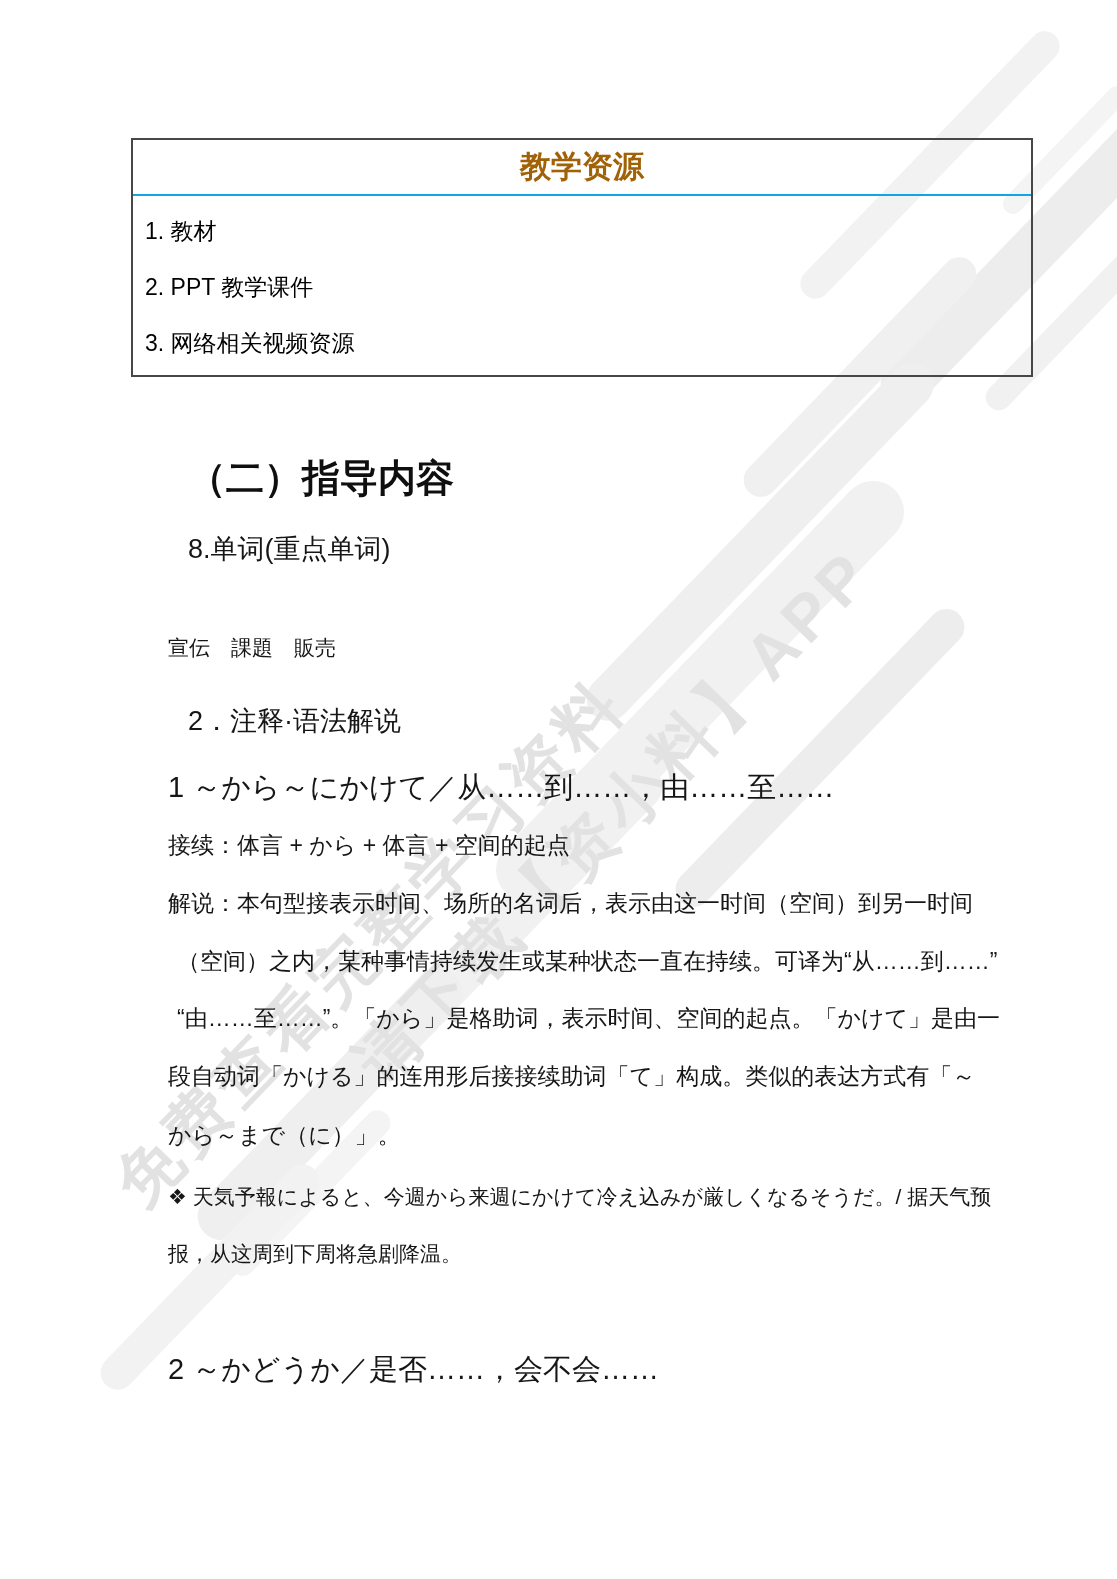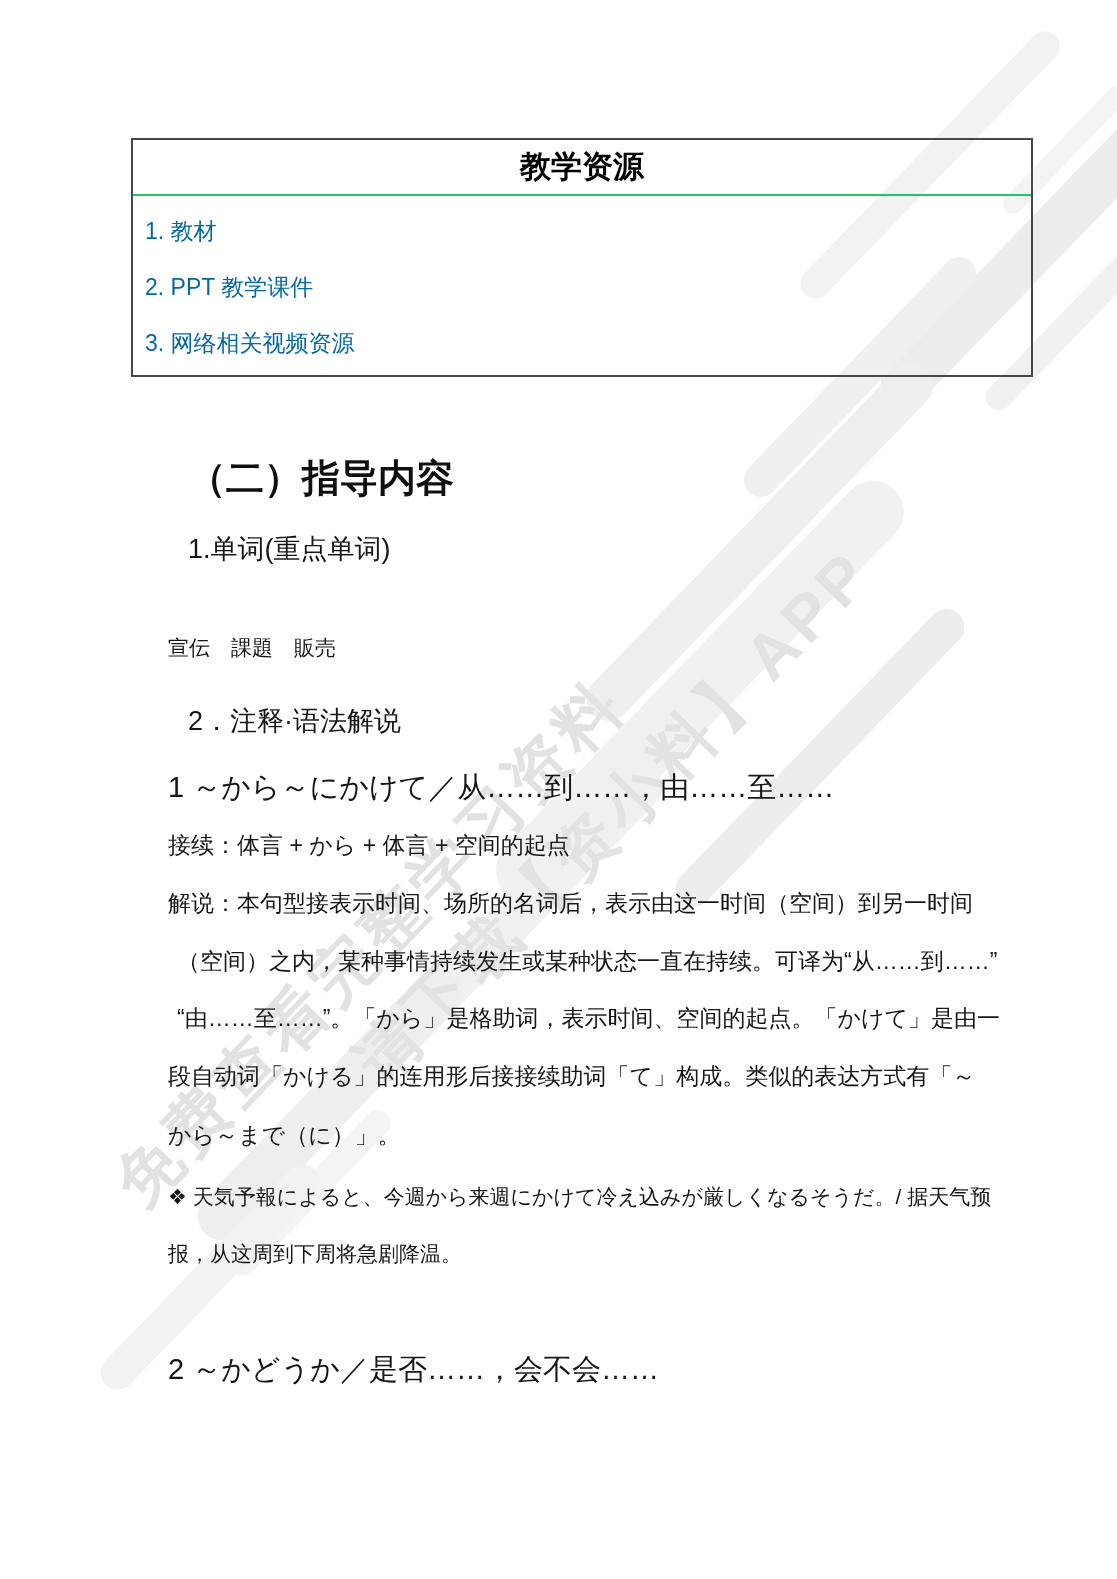--- a/index.html
+++ b/index.html
@@ -49,29 +49,29 @@
     width: 898px;
     border: 2px solid #474747;
     background: transparent;
   }
   .rb-title {
     text-align: center;
     font-size: 31px;
     font-weight: 700;
     line-height: 54px;
     height: 54px;
-    border-bottom: 2px solid #22c55e;
-    color: #000000;
+    border-bottom: 2px solid #0ea5e9;
+    color: #a16207;
   }
   .rb-body { padding: 24px 12px 20px 12px; }
   .rb-item {
     margin: 0 0 33px 0;
     font-size: 23px;
     line-height: 23px;
-    color: #0369a1;
+    color: #000000;
   }
   .rb-item:last-child { margin-bottom: 0; }
 
   .t { position: absolute; white-space: nowrap; left: 168px; color: #161616; }
   .h-main   { left: 188px; font-size: 38px; font-weight: 700; color: #0f0f0f; }
   .h-sub    { left: 188px; font-size: 27px; }
   .g-title  { font-size: 29px; }
   .body-ln  { font-size: 23px; }
   .indent   { left: 177px; }
   .vocab-ln { font-size: 21px; }
@@ -108,21 +108,21 @@
       <header class="rb-title">教学资源</header>
       <div class="rb-body">
         <p class="rb-item">1. 教材</p>
         <p class="rb-item">2. PPT 教学课件</p>
         <p class="rb-item">3. 网络相关视频资源</p>
       </div>
     </section>
 
     <div class="t h-main" style="top:453px;">（二）指导内容</div>
 
-    <div class="t h-sub" style="top:531px;">1.单词(重点单词)</div>
+    <div class="t h-sub" style="top:531px;">8.单词(重点单词)</div>
     <div class="t vocab-ln" style="top:634px;">宣伝　課題　販売</div>
 
     <div class="t h-sub" style="top:703px;">2．注释·语法解说</div>
 
     <div class="t g-title" style="top:768px;">1 ～から～にかけて／从……到……，由……至……</div>
     <div class="t body-ln" style="top:830px;">接续：体言 + から + 体言 + 空间的起点</div>
 
     <div class="t body-ln" style="top:888px;">解说：本句型接表示时间、场所的名词后，表示由这一时间（空间）到另一时间</div>
     <div class="t body-ln indent" style="top:946px;">（空间）之内，某种事情持续发生或某种状态一直在持续。可译为“从……到……”</div>
     <div class="t body-ln indent" style="top:1003px;">“由……至……”。「から」是格助词，表示时间、空间的起点。「かけて」是由一</div>

